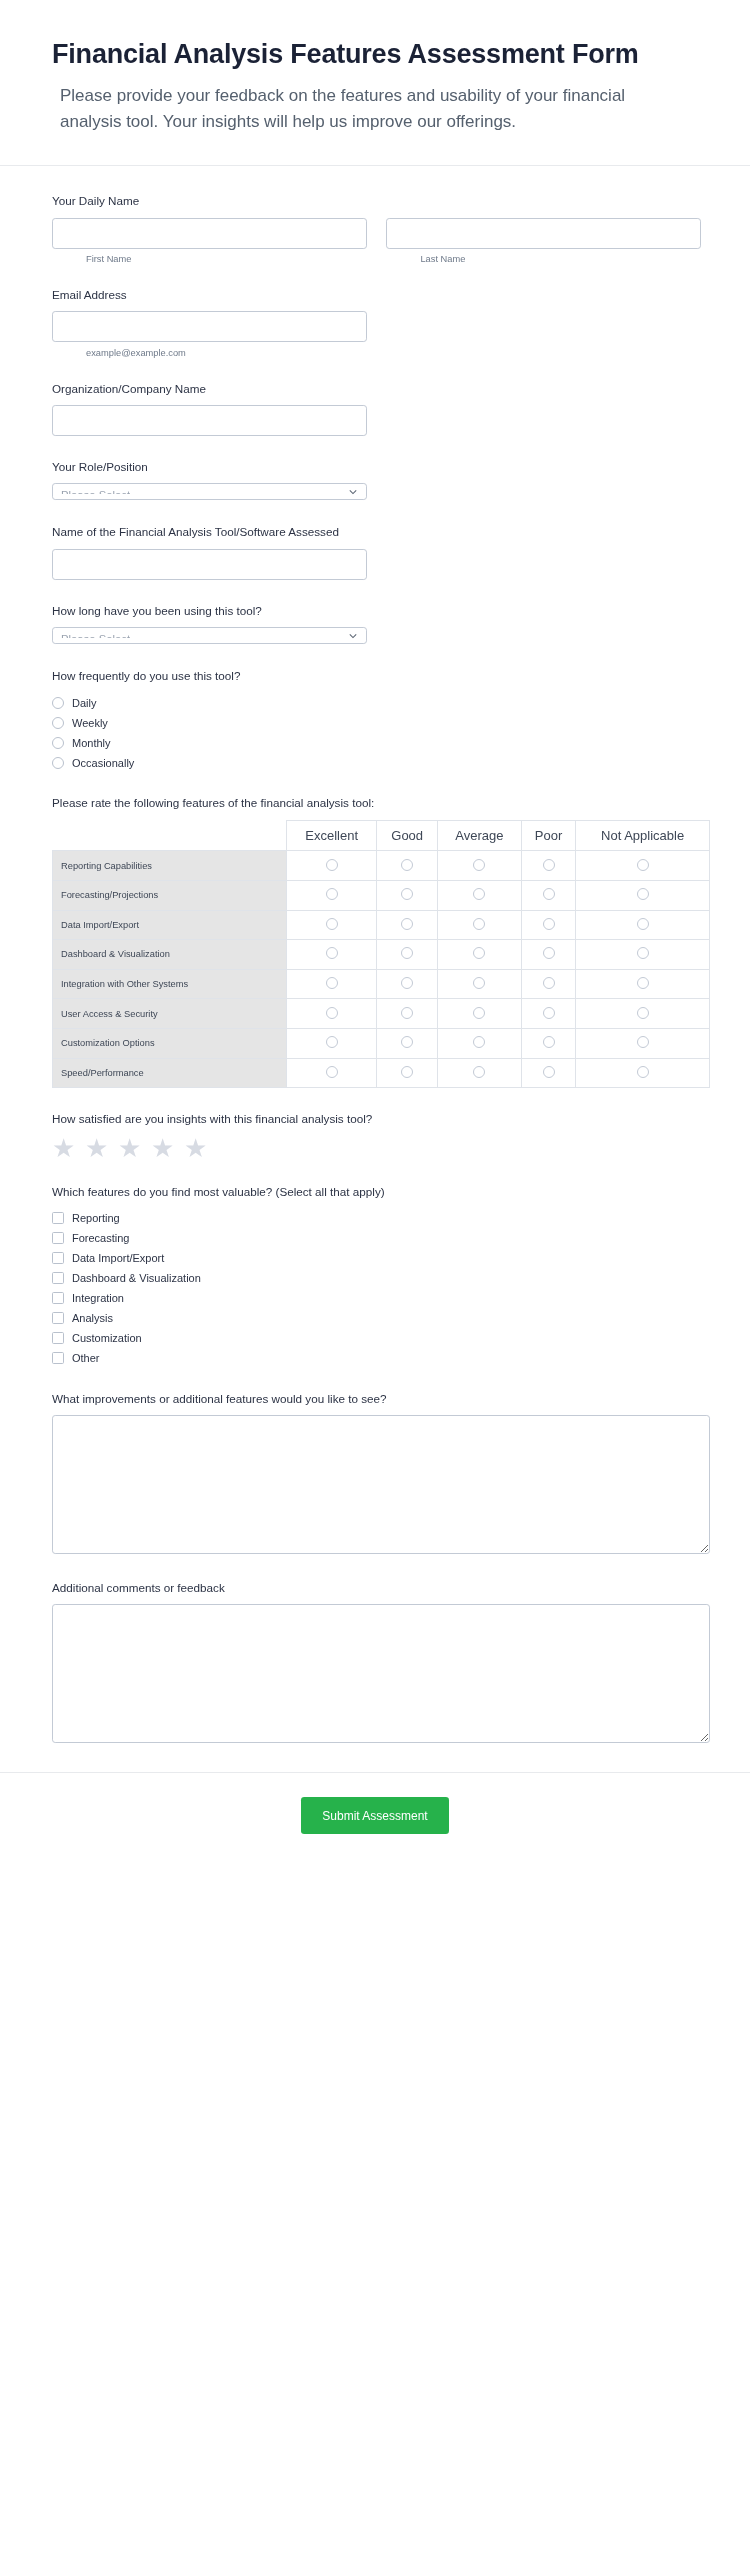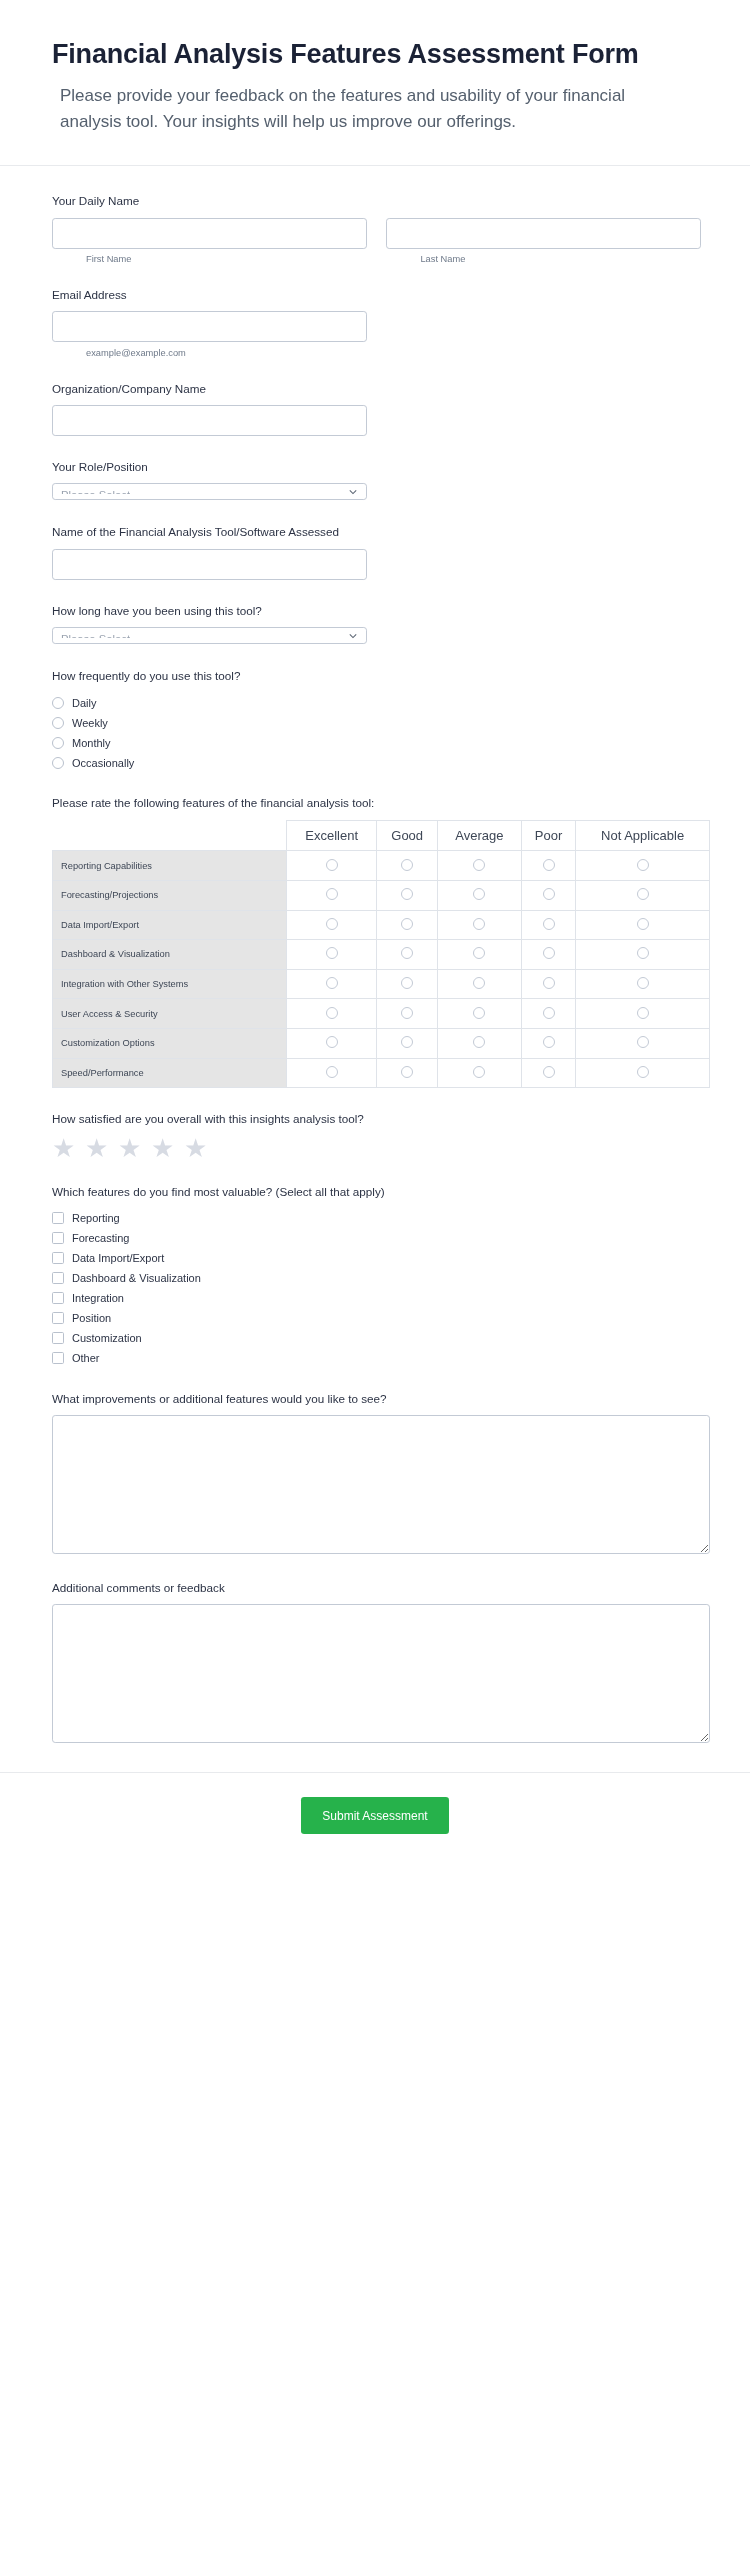--- a/index.html
+++ b/index.html
@@ -385,21 +385,21 @@
             <td class="cell"><span class="mradio"></span></td>
             <td class="cell"><span class="mradio"></span></td>
             <td class="cell"><span class="mradio"></span></td>
             <td class="cell"><span class="mradio"></span></td>
           </tr>
         </tbody>
       </table>
     </div>
 
     <div class="field">
-      <span class="field-label">How satisfied are you overall with this insights analysis tool?</span>
+      <span class="field-label">How satisfied are you insights with this financial analysis tool?</span>
       <div class="stars">
         <span class="star">★</span>
         <span class="star">★</span>
         <span class="star">★</span>
         <span class="star">★</span>
         <span class="star">★</span>
       </div>
     </div>
 
     <div class="field">
@@ -420,21 +420,21 @@
         <div class="opt">
           <span class="check-box"></span>
           <span>Dashboard &amp; Visualization</span>
         </div>
         <div class="opt">
           <span class="check-box"></span>
           <span>Integration</span>
         </div>
         <div class="opt">
           <span class="check-box"></span>
-          <span>Position</span>
+          <span>Analysis</span>
         </div>
         <div class="opt">
           <span class="check-box"></span>
           <span>Customization</span>
         </div>
         <div class="opt">
           <span class="check-box"></span>
           <span>Other</span>
         </div>
       </div>

